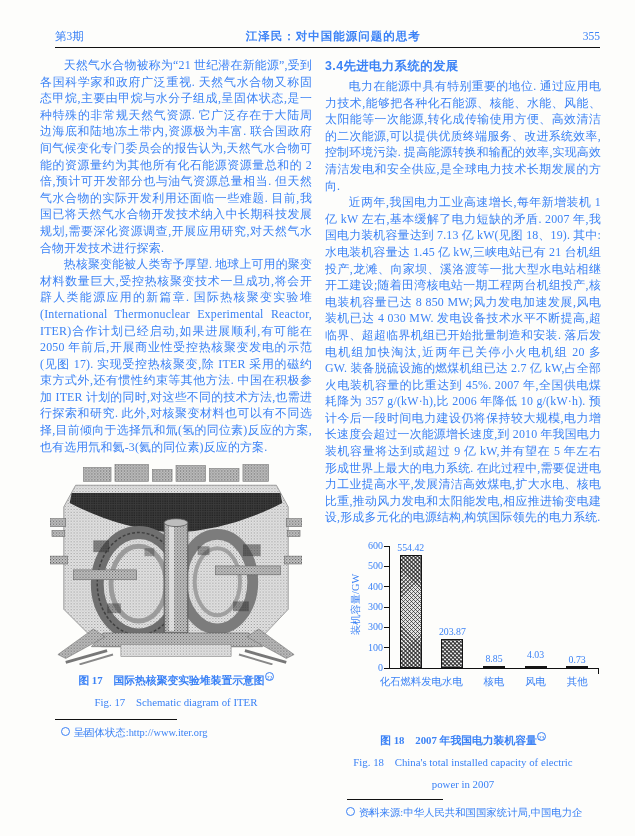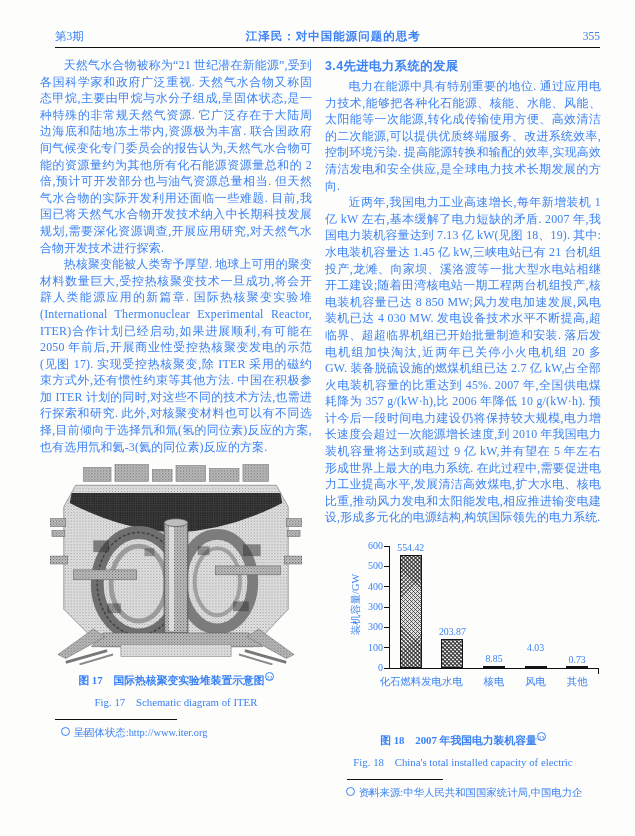--- a/index.html
+++ b/index.html
@@ -197,30 +197,31 @@
           <div class="bar" style="left: 9.8px; height: 112.732px;"></div>
           <div class="val" style="left: 20.8px; bottom: 114.732px;">554.42</div>
           <div class="cat" style="left: 20.8px;">化石燃料发电</div>
           <div class="bar" style="left: 51.4px; height: 29.5362px;"></div>
           <div class="val" style="left: 62.4px; bottom: 31.5362px;">203.87</div>
           <div class="cat" style="left: 62.4px;">水电</div>
           <div class="bar" style="left: 93px; height: 1.7995px;"></div>
           <div class="val" style="left: 104px; bottom: 3.7995px;">8.85</div>
           <div class="cat" style="left: 104px;">核电</div>
           <div class="bar" style="left: 134.6px; height: 1.2px;"></div>
-          <div class="val" style="left: 145.6px; bottom: 15px;">4.03</div>
+          <div class="val" style="left: 145.6px; bottom: 8px;">4.03</div>
           <div class="cat" style="left: 145.6px;">风电</div>
           <div class="bar" style="left: 176.2px; height: 1.2px;"></div>
           <div class="val" style="left: 187.2px; bottom: 3.2px;">0.73</div>
           <div class="cat" style="left: 187.2px;">其他</div>
         </div>
     </div>
     <div class="fig18caps">
       <div class="cap-zh"><span>图 18　2007 年我国电力装机容量</span><sup class="circ">23</sup></div>
       <div class="cap-en">Fig. 18　China's total installed capacity of electric</div>
+      <div class="cap-en">power in 2007</div>
     </div>
 
     <div class="fn fnR">
       <div class="fn-rule"></div>
       <p class="ind"><span class="circ">23</span><span>资料来源:中华人民共和国国家统计局,中国电力企</span></p>
     </div>
   </div>
 
 </div>
 

